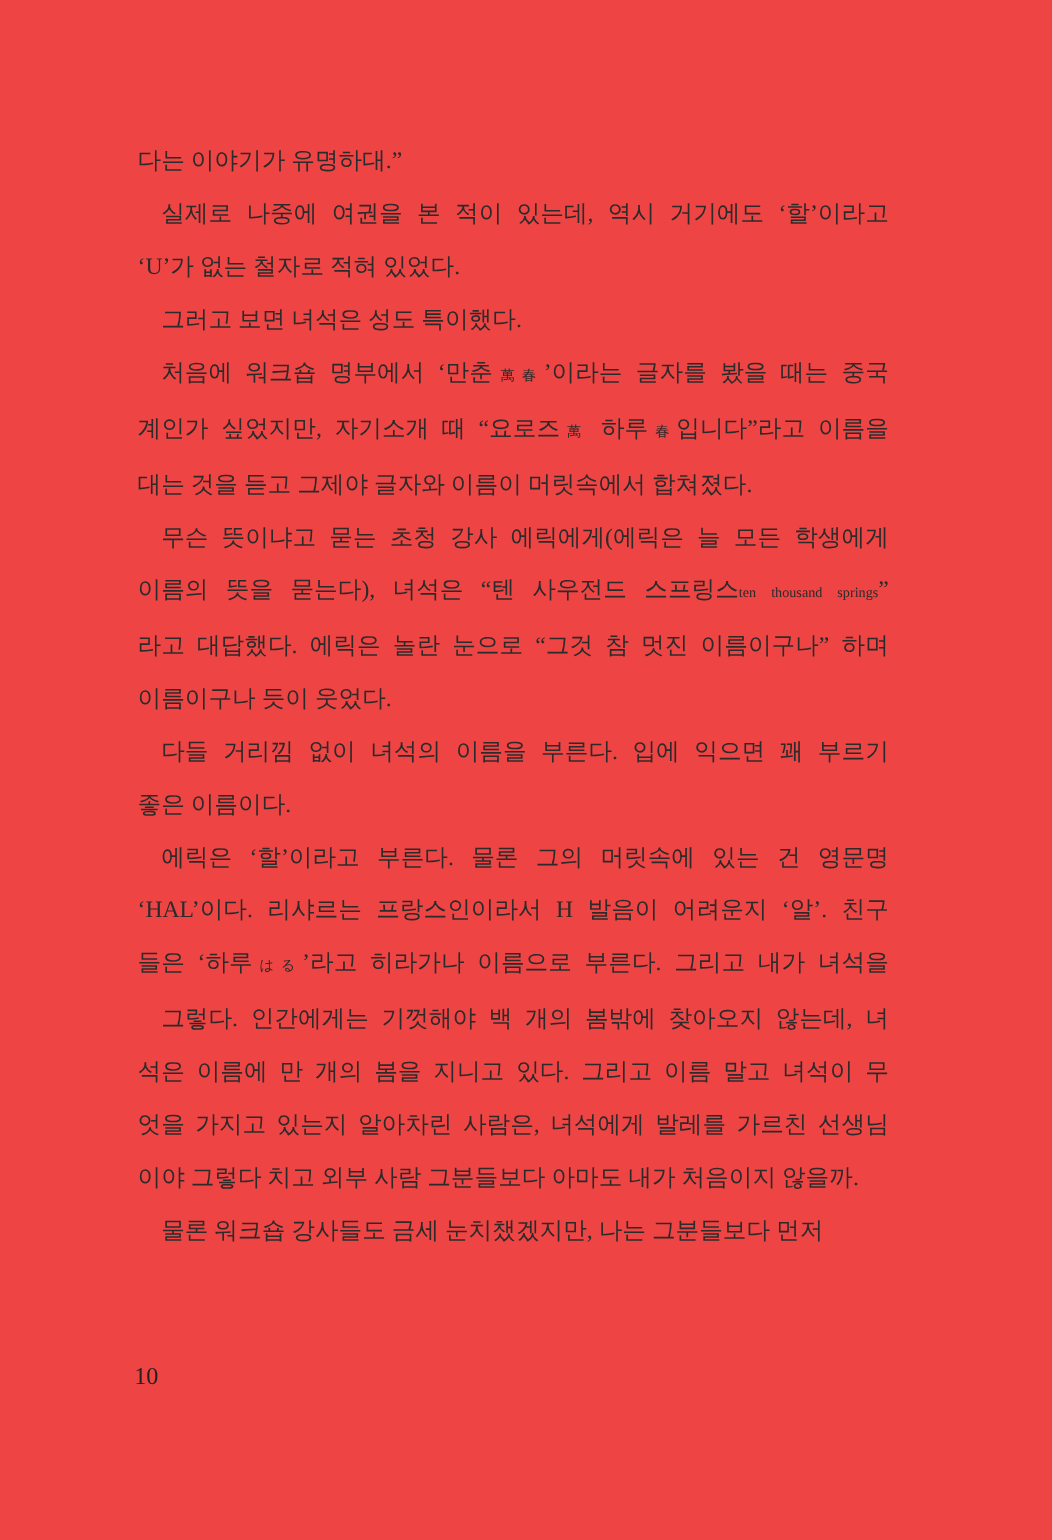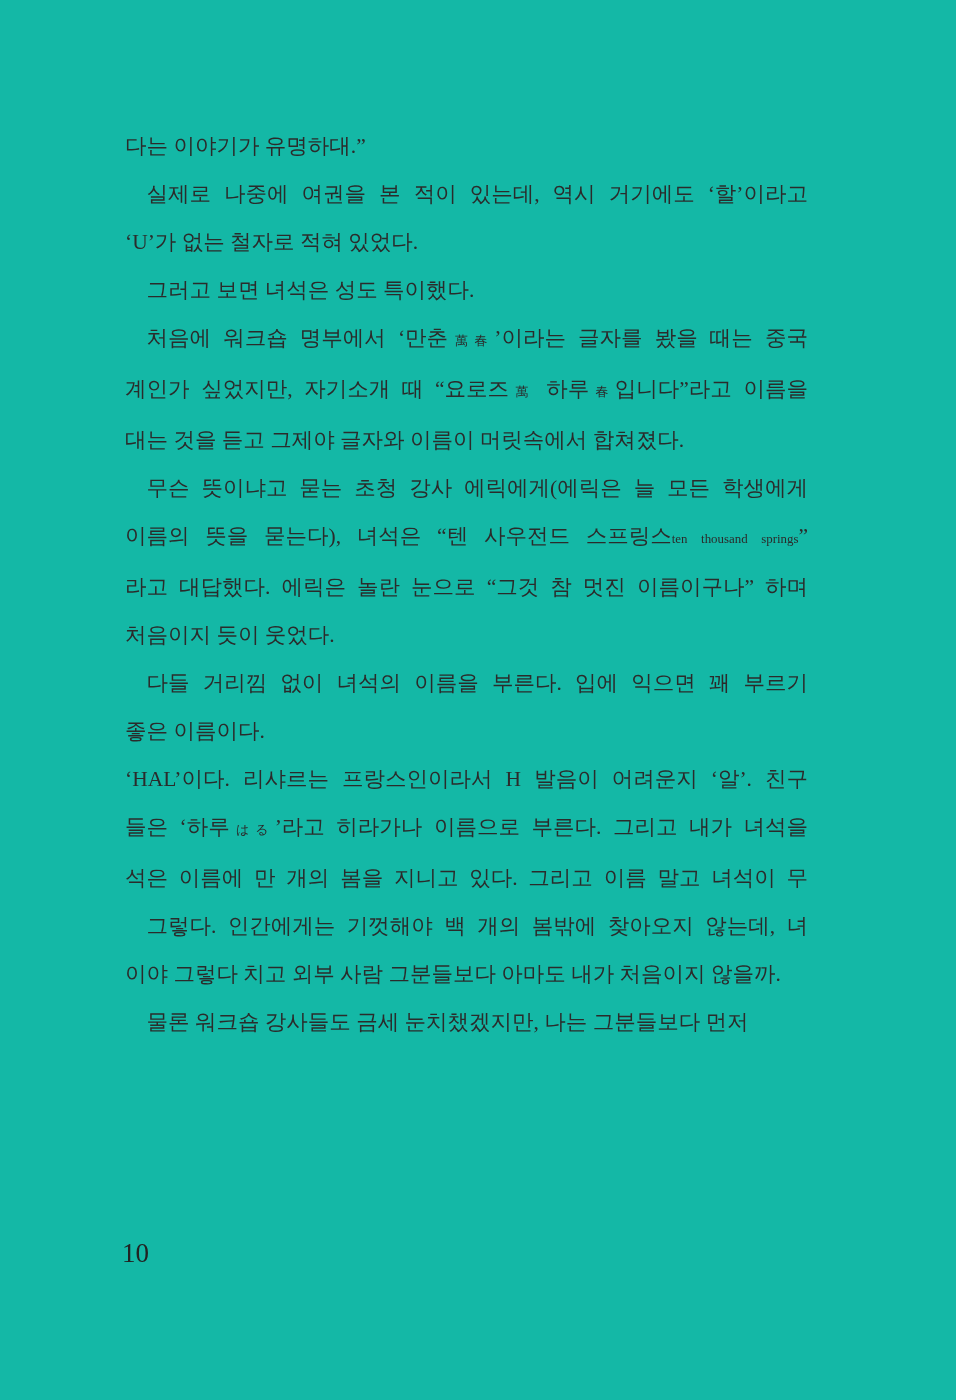--- a/index.html
+++ b/index.html
@@ -4,21 +4,21 @@
 <style>
   html, body {
     margin: 0;
     padding: 0;
     background: #ffffff;
   }
   .page {
     position: relative;
     width: 956px;
     height: 1400px;
-    background: #14b8a6;
+    background: #ef4444;
     overflow: hidden;
     font-family: "Liberation Serif", "DejaVu Serif", serif;
     color: #2b2b2b;
   }
   .text-block {
     position: absolute;
     left: 125px;
     top: 122px;
     width: 683px;
     font-size: 21.5px;
@@ -35,43 +35,45 @@
     text-indent: 1em;
   }
   .small {
     font-size: 0.6em;
     margin-top: 19px;
   }
   .page-number {
     position: absolute;
     left: 122px;
     top: 1238px;
-    font-size: 27px;
+    font-size: 22px;
     color: #222222;
   }
 </style>
 </head>
 <body>
 
 <div class="page">
   <div class="text-block">
       <div class="line"><span>다는 이야기가 유명하대.”</span></div>
       <div class="line indent justify"><span>실제로 나중에 여권을 본 적이 있는데, 역시 거기에도 ‘할’이라고</span></div>
       <div class="line"><span>‘U’가 없는 철자로 적혀 있었다.</span></div>
       <div class="line indent"><span>그러고 보면 녀석은 성도 특이했다.</span></div>
       <div class="line indent justify"><span>처음에 워크숍 명부에서 ‘만춘</span><span class="small">萬春</span><span>’이라는 글자를 봤을 때는 중국</span></div>
       <div class="line justify"><span>계인가 싶었지만, 자기소개 때 “요로즈</span><span class="small">萬</span><span> 하루</span><span class="small">春</span><span>입니다”라고 이름을</span></div>
       <div class="line"><span>대는 것을 듣고 그제야 글자와 이름이 머릿속에서 합쳐졌다.</span></div>
       <div class="line indent justify"><span>무슨 뜻이냐고 묻는 초청 강사 에릭에게(에릭은 늘 모든 학생에게</span></div>
       <div class="line justify"><span>이름의 뜻을 묻는다), 녀석은 “텐 사우전드 스프링스</span><span class="small">ten thousand springs</span><span>”</span></div>
       <div class="line justify"><span>라고 대답했다. 에릭은 놀란 눈으로 “그것 참 멋진 이름이구나” 하며</span></div>
-      <div class="line"><span>처음이지 듯이 웃었다.</span></div>
+      <div class="line"><span>이름이구나 듯이 웃었다.</span></div>
       <div class="line indent justify"><span>다들 거리낌 없이 녀석의 이름을 부른다. 입에 익으면 꽤 부르기</span></div>
       <div class="line"><span>좋은 이름이다.</span></div>
+      <div class="line indent justify"><span>에릭은 ‘할’이라고 부른다. 물론 그의 머릿속에 있는 건 영문명</span></div>
       <div class="line justify"><span>‘HAL’이다. 리샤르는 프랑스인이라서 H 발음이 어려운지 ‘알’. 친구</span></div>
       <div class="line justify"><span>들은 ‘하루</span><span class="small">はる</span><span>’라고 히라가나 이름으로 부른다. 그리고 내가 녀석을</span></div>
+      <div class="line indent justify"><span>그렇다. 인간에게는 기껏해야 백 개의 봄밖에 찾아오지 않는데, 녀</span></div>
       <div class="line justify"><span>석은 이름에 만 개의 봄을 지니고 있다. 그리고 이름 말고 녀석이 무</span></div>
-      <div class="line indent justify"><span>그렇다. 인간에게는 기껏해야 백 개의 봄밖에 찾아오지 않는데, 녀</span></div>
+      <div class="line justify"><span>엇을 가지고 있는지 알아차린 사람은, 녀석에게 발레를 가르친 선생님</span></div>
       <div class="line"><span>이야 그렇다 치고 외부 사람 그분들보다 아마도 내가 처음이지 않을까.</span></div>
       <div class="line indent"><span>물론 워크숍 강사들도 금세 눈치챘겠지만, 나는 그분들보다 먼저</span></div>
     </div>
   <div class="page-number">10</div>
 </div>
 
 </body></html>

